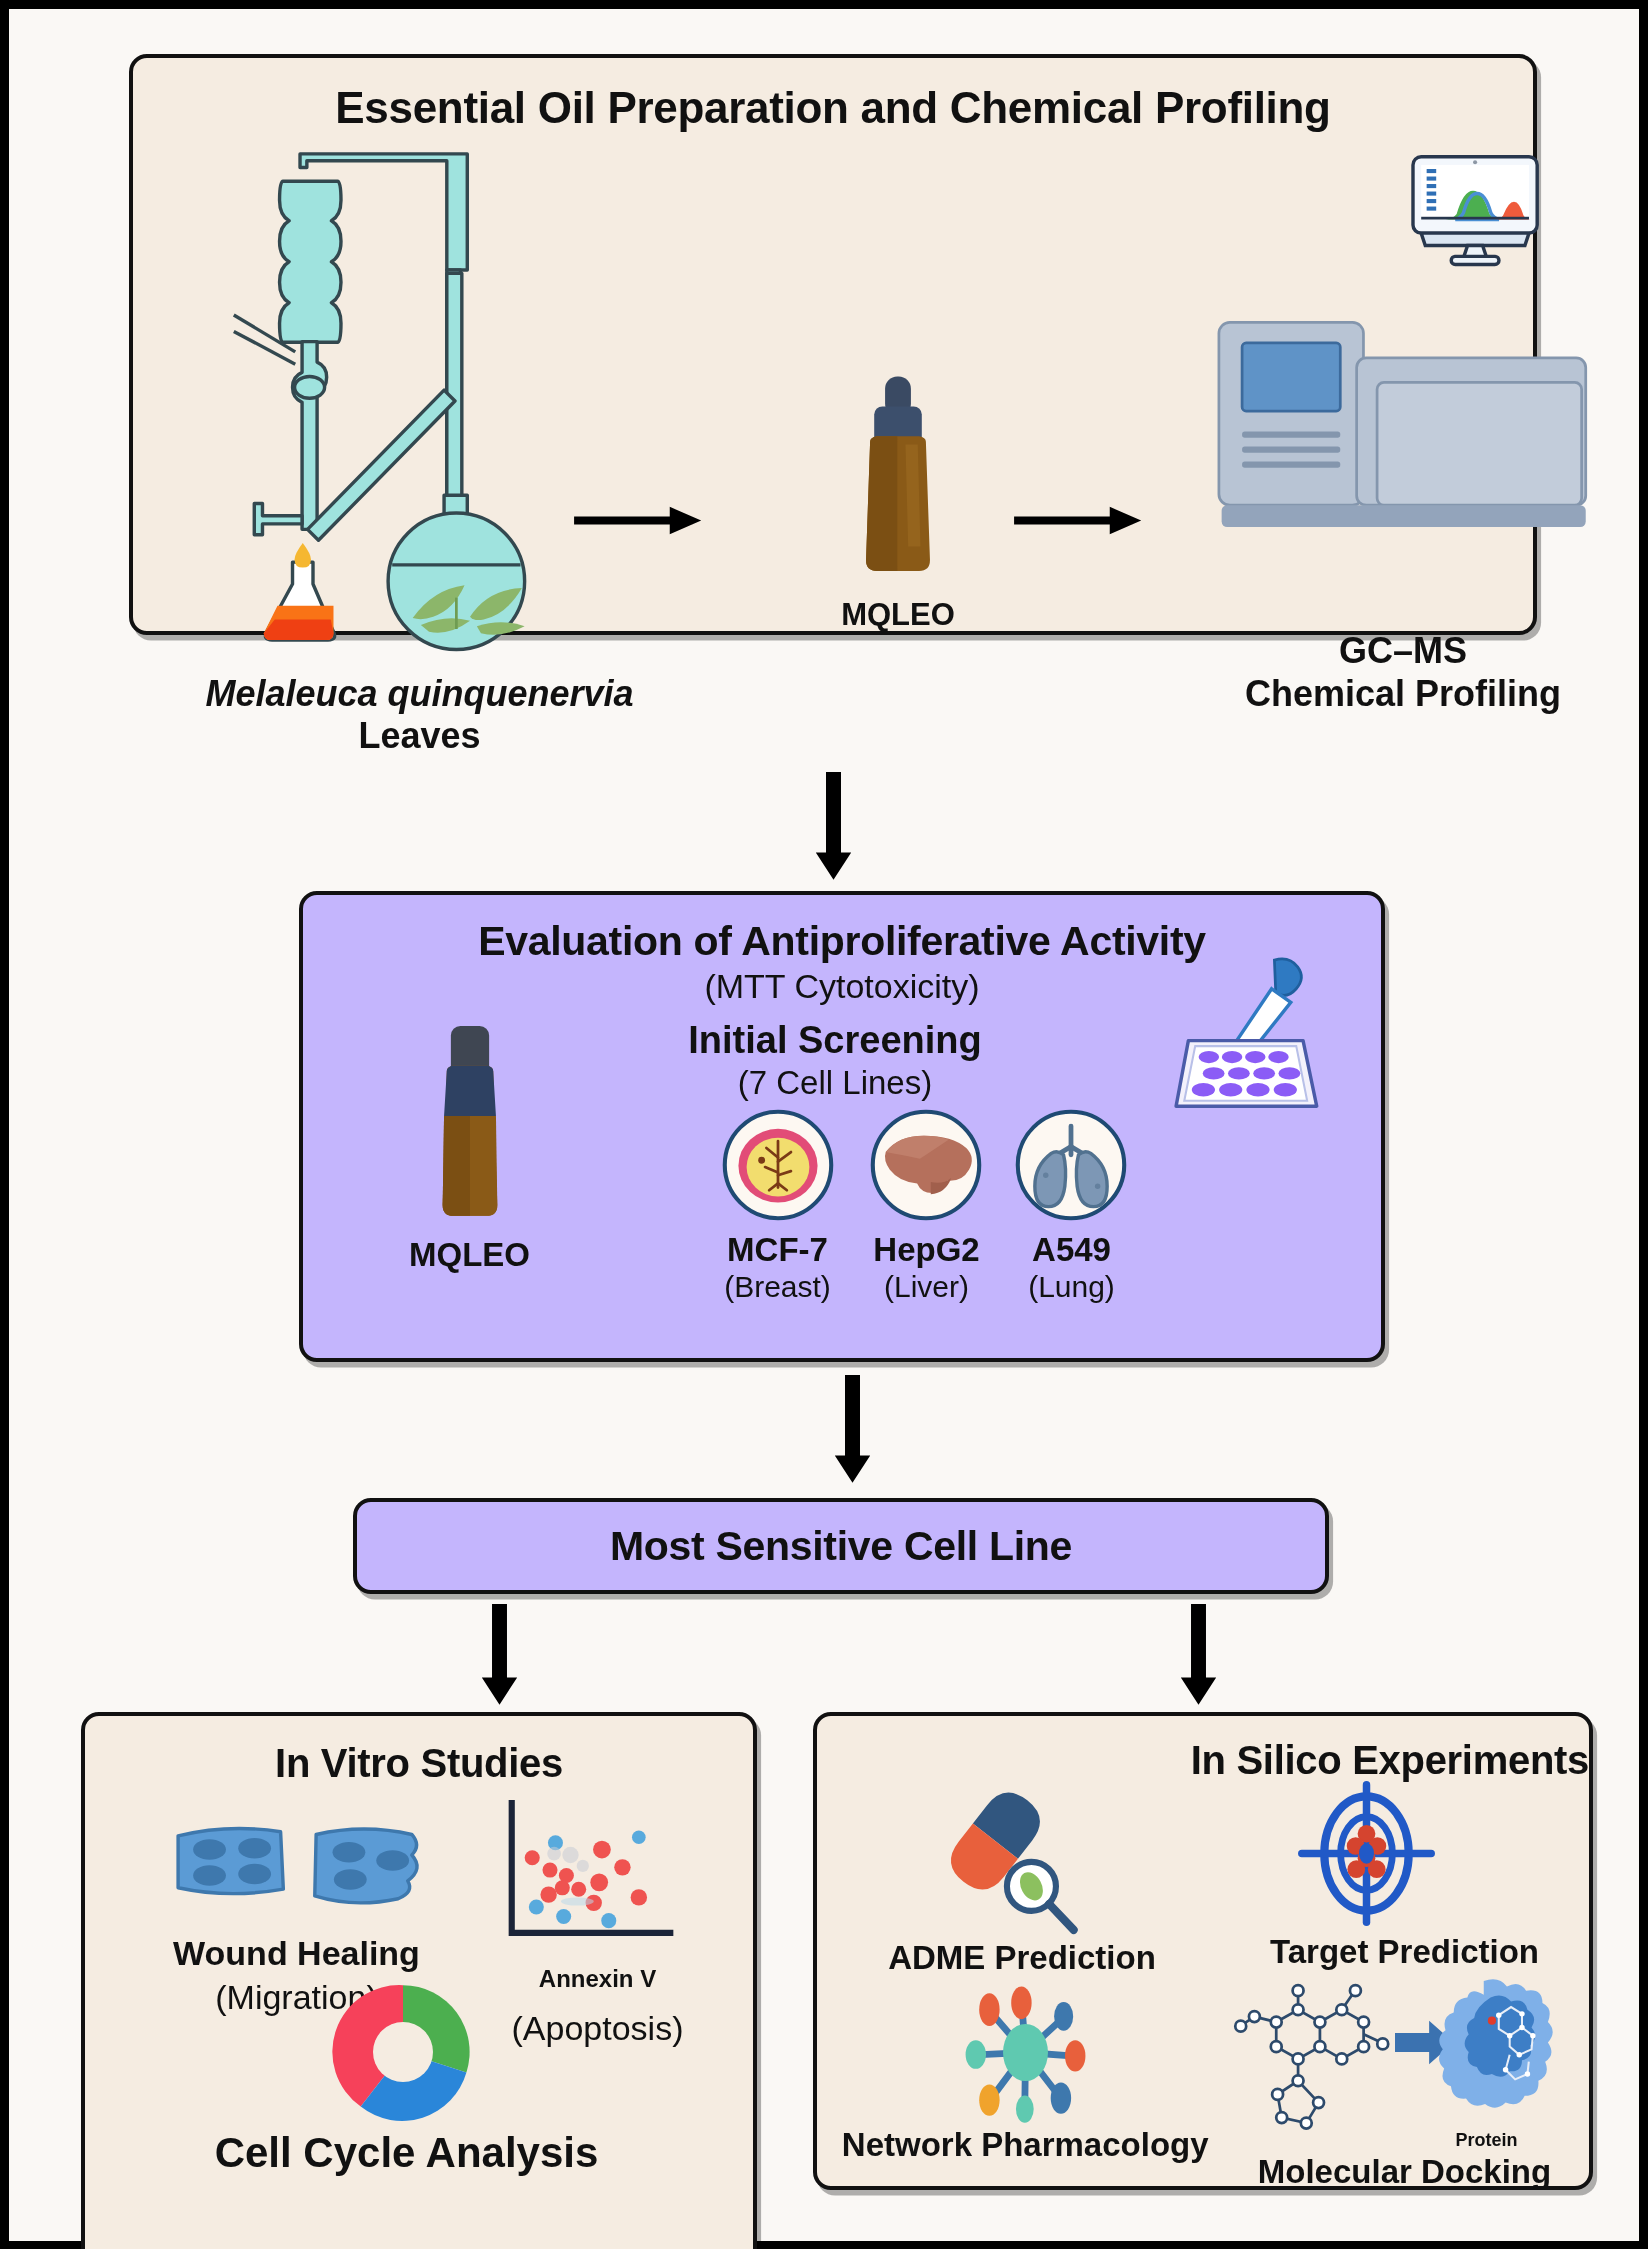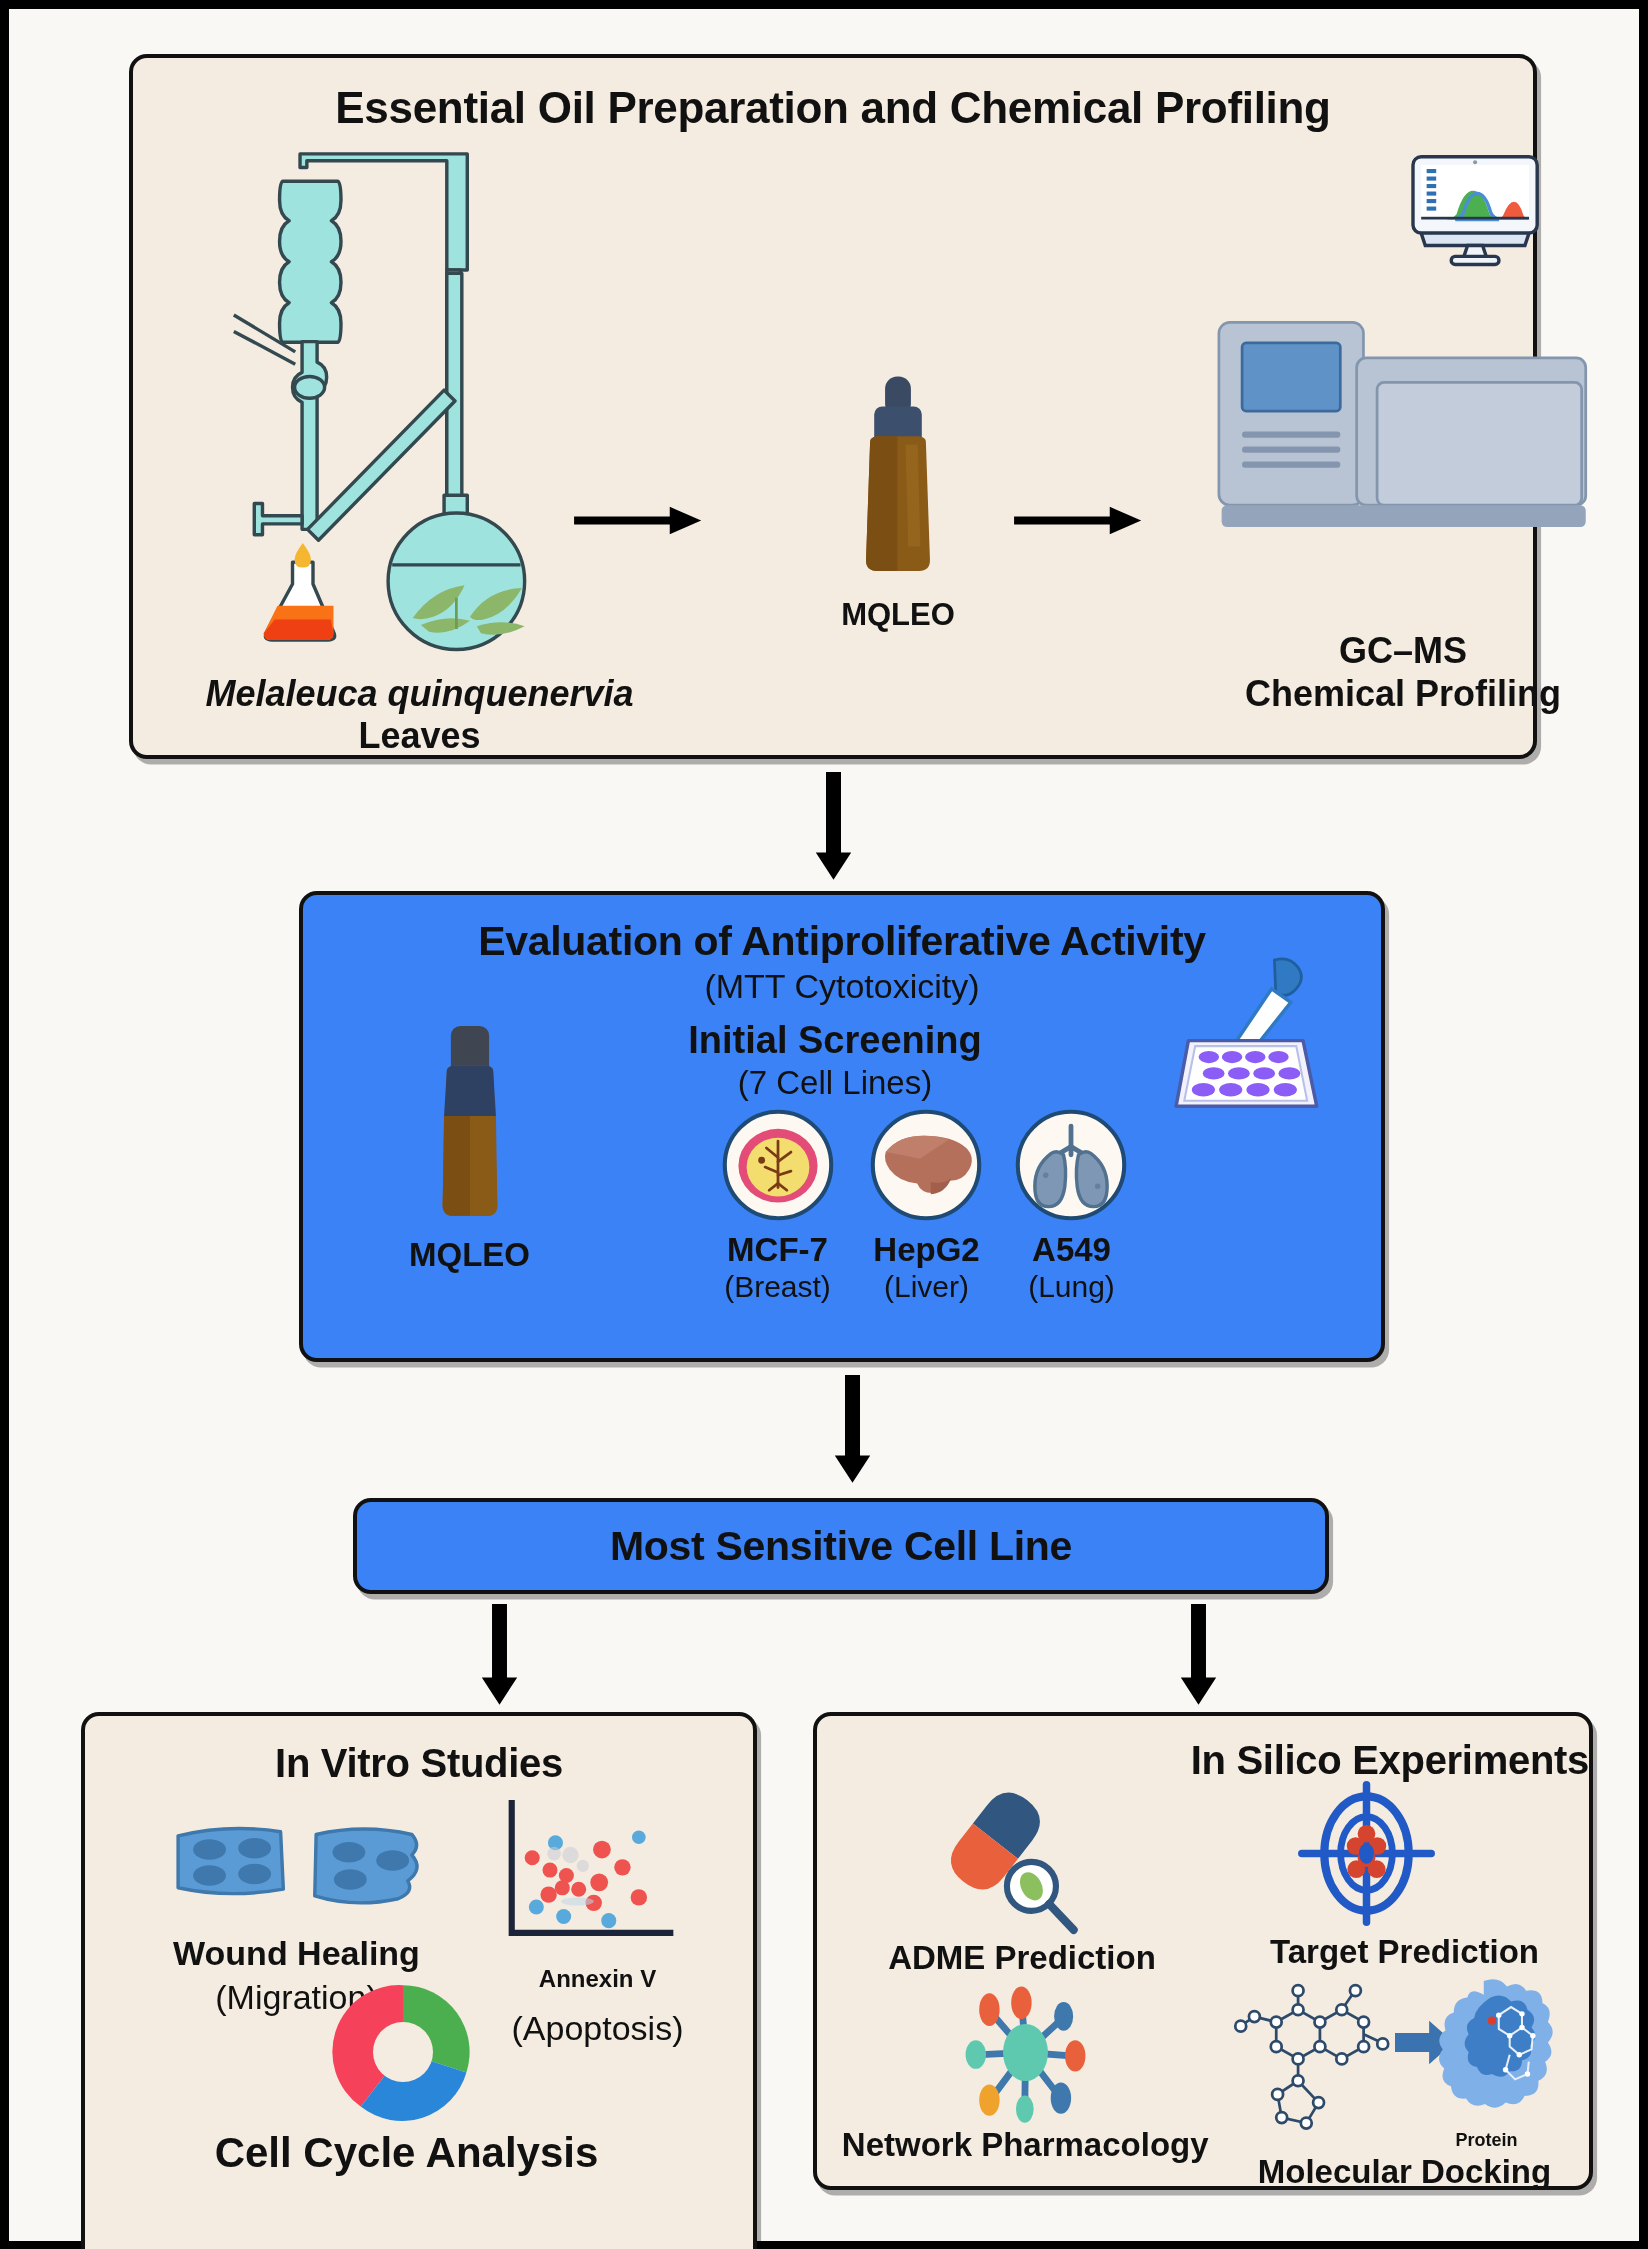--- a/index.html
+++ b/index.html
@@ -16,21 +16,21 @@
     border:9.6px solid #000000;
   }
   
   .panel {
     position:absolute;
     background:#f5ece1;
     border:4.1px solid #111111;
     border-radius:18px;
     box-shadow:4.1px 5.5px 0 rgba(0,0,0,0.30);
   }
-  .panel.white { background:#3b82f6; }
+  .panel.white { background:#c4b5fd; }
   .ptitle {
     text-align:center;
     font-weight:bold;
     color:#111111;
     letter-spacing:-0.3px;
   }
   .sub { text-align:center; color:#111111; }
 
   
   .arrow-down { position:absolute; }
@@ -43,21 +43,21 @@
 
   
   .ic { position:absolute; }
   svg { display:block; overflow:visible; }
 </style>
 </head>
 <body>
 
 <div class="page">
 
-  <div class="panel" style="left:120px; top:45px; width:1408px; height:705px;">
+  <div class="panel" style="left:120px; top:45px; width:1408px; height:581px;">
 
     <div class="ptitle" style="position:absolute; left:0; top:24.6px; width:100%; font-size:44px;">Essential Oil Preparation and Chemical Profiling</div>
 
     <div class="ic" style="left:109px; top:89px; width:355px; height:478px;">
       <svg width="355" height="478" viewBox="0 0 520 700">
         <g fill="#9fe3de" stroke="#33484f" stroke-width="5" stroke-linejoin="round">
 
           <path d="M95 30 L95 20 L300 20 L300 180 L330 180 L330 10 L85 10 L85 30 Z"></path>
 
           <path d="M60 50 q-5 0 -5 28 q0 22 14 30 q-14 8 -14 30 q0 22 14 30 q-14 8 -14 30

